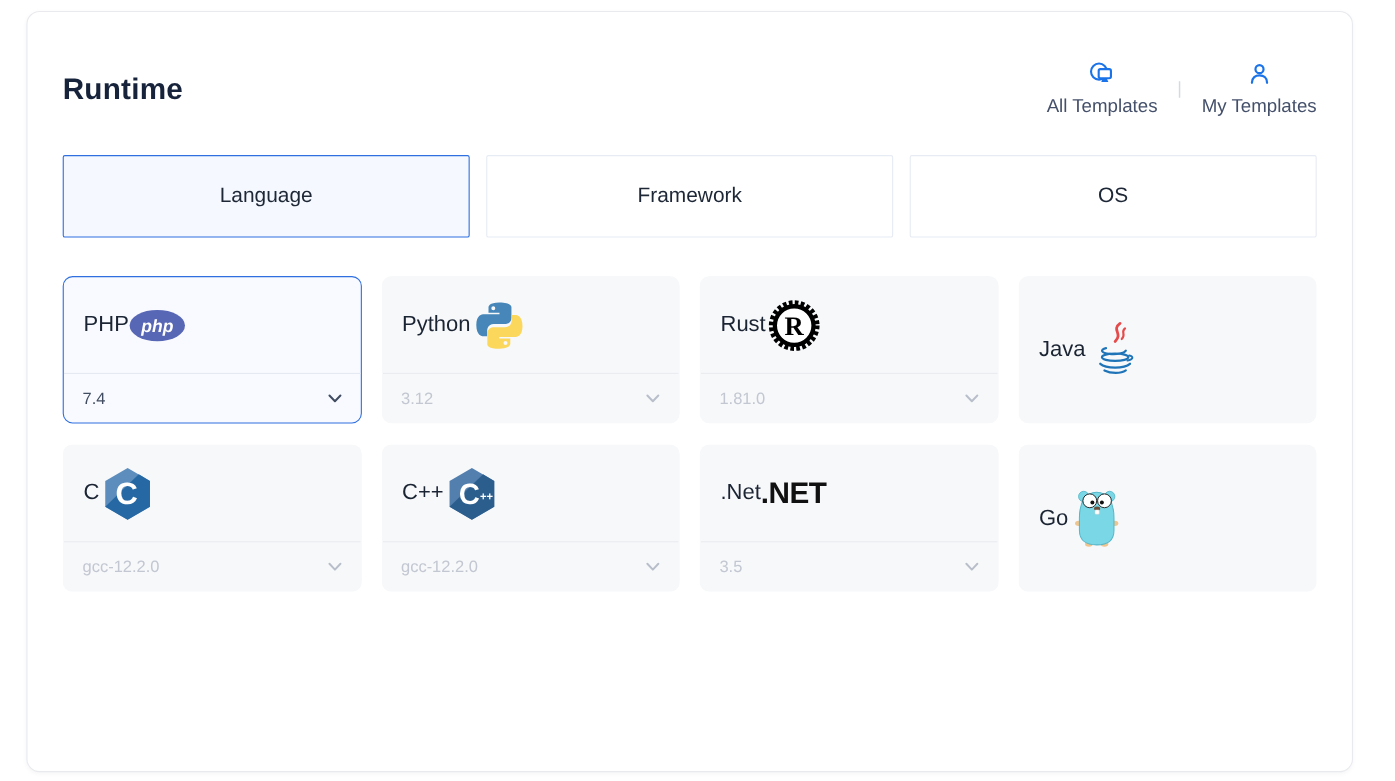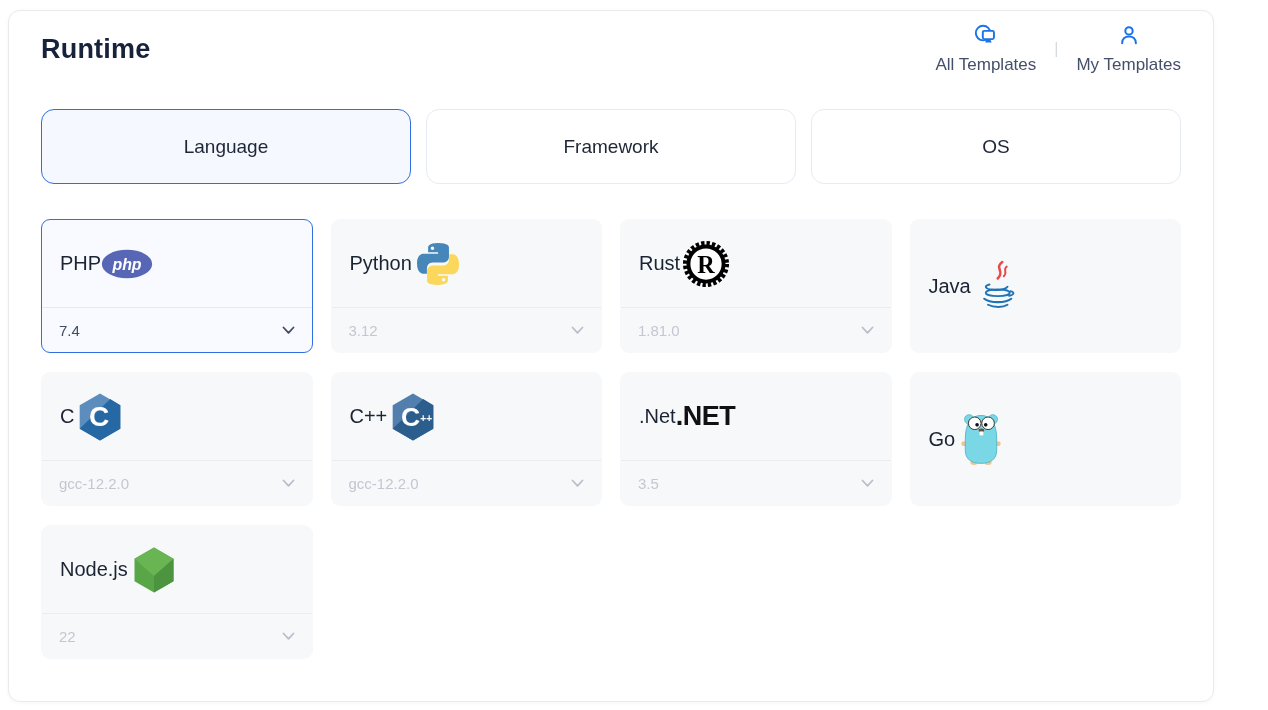--- a/index.html
+++ b/index.html
@@ -4,27 +4,27 @@
 <style>
   * { margin: 0; padding: 0; box-sizing: border-box; }
   html, body {
     width: 1268px; height: 710px;
     background: #ffffff;
     font-family: "Liberation Sans", "DejaVu Sans", sans-serif;
     overflow: hidden;
   }
   .panel {
     position: absolute;
-    left: 8px; top: 10px;
+    left: 24px; top: 10px;
     width: 1206px; height: 692px;
     background: #ffffff;
     border: 1px solid #e8eaee;
     border-radius: 12px;
     box-shadow: 0 1px 4px rgba(20,30,50,0.04);
-    padding: 20px 32px 0 32px;
+    padding: 52px 32px 0 32px;
   }
   
   .header-row {
     display: flex;
     align-items: center;
     justify-content: space-between;
     height: 36px;
   }
   .page-title {
     font-size: 27px;
@@ -58,21 +58,21 @@
     margin-top: 42px;
   }
   .tab {
     flex: 1;
     height: 75px;
     display: flex;
     align-items: center;
     justify-content: center;
     background: #ffffff;
     border: 1px solid #e6ebf4;
-    border-radius: 13px;
+    border-radius: 2px;
     font-size: 19px;
     color: #1e2736;
     cursor: pointer;
   }
   .tab.selected {
     background: #f5f8fe;
     border: 1px solid #2f6fe0;
   }
   
   .grid {
@@ -336,35 +336,15 @@
             <circle cx="37" cy="14" r="8" fill="#ffffff" stroke="#222" stroke-width="1.1"></circle>
             <circle cx="23" cy="16" r="2.3" fill="#111"></circle>
             <circle cx="34" cy="16" r="2.3" fill="#111"></circle>
             <ellipse cx="28.5" cy="23" rx="3.6" ry="2.4" fill="#6b4f3a"></ellipse>
             <rect x="26" y="24.5" width="5" height="5" rx="1" fill="#ffffff" stroke="#ccc" stroke-width="0.6"></rect>
           </svg>
         </span>
       </div>
     </div>
 
-    <div class="card">
-      <div class="card-top">
-        <span class="card-name">Node.js</span>
-        <span class="card-icon">
-          <svg width="48" height="50" viewBox="0 0 64 64">
-            <polygon points="32,2 58,17 58,47 32,62 6,47 6,17" fill="#59a648"></polygon>
-            <polygon points="32,2 58,17 32,40 6,17" fill="#6ab553"></polygon>
-            <polygon points="58,17 58,47 32,62 32,40" fill="#4c9440"></polygon>
-          </svg>
-        </span>
-      </div>
-      <div class="version-row">
-        <span class="version-text">22</span>
-        <span class="chev">
-          <svg width="13" height="9" viewBox="0 0 13 9" fill="none">
-              <path d="M1.5 1.5 L6.5 6.8 L11.5 1.5" stroke="currentColor" stroke-width="1.8" stroke-linecap="round" stroke-linejoin="round"></path>
-            </svg>
-        </span>
-      </div>
-    </div>
 
   </div>
 </div>
 
 </body></html>

